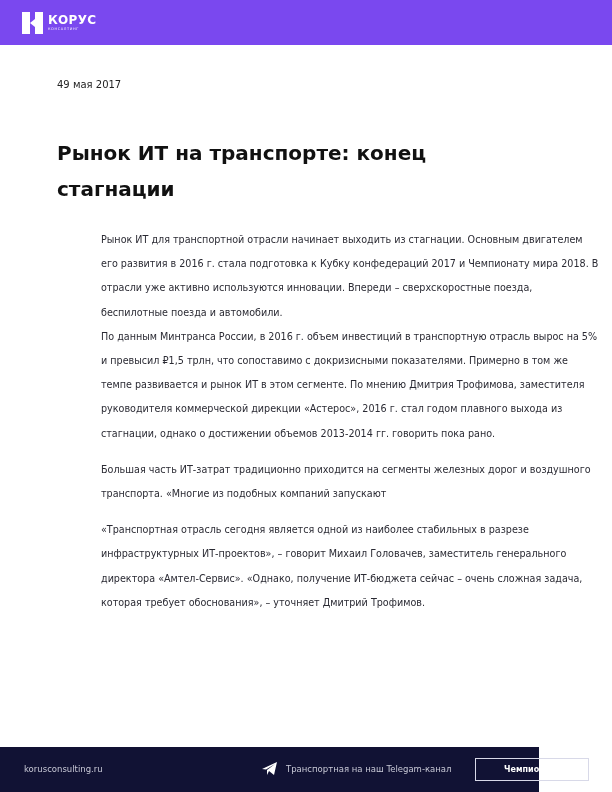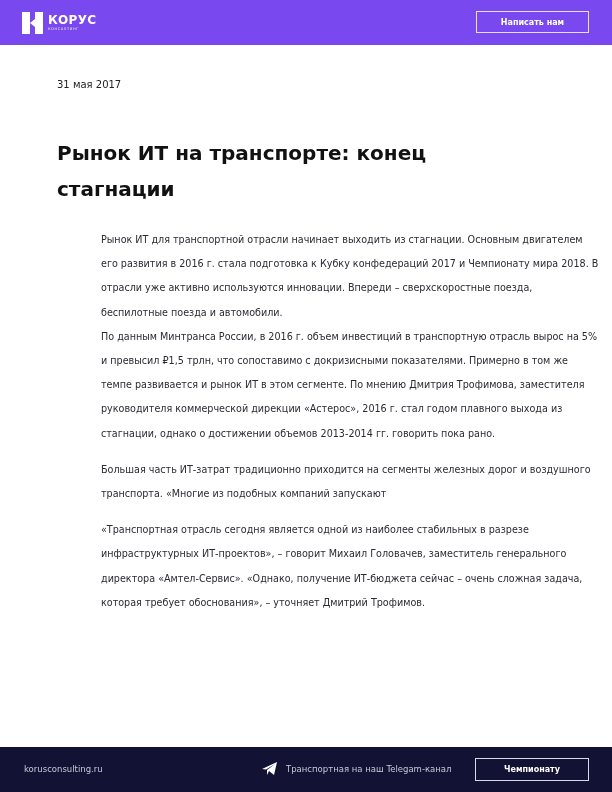--- a/index.html
+++ b/index.html
@@ -31,21 +31,21 @@
   .title {
     position: absolute; left: 57px; top: 123px; width: 440px;
     font-size: 20px; font-weight: bold; line-height: 36px; color: #111; margin-top: 12px;
   }
 
   .body { position: absolute; left: 57px; top: 228px; width: 500px; font-size: 9.6px; line-height: 24.2px; color: #2a2a33; margin-left: 44px; }
   .body p { margin: 0; }
   .body p.gap { margin-top: 12px; }
 
   .footer {
-    position: absolute; left: 0; top: 747px; width: 612px; height: 45px;
+    position: absolute; left: 0; top: 747px; width: 539px; height: 45px;
     background: #111234;
   }
   .site-link { position: absolute; left: 24px; top: 17px; color: #c8c9d6; font-size: 8.5px; }
   .tg-icon { position: absolute; left: 262px; top: 15px; width: 16px; height: 14px; }
   .tg-text { position: absolute; left: 286px; top: 17px; color: #c8c9d6; font-size: 8.5px; }
   .btn-sub {
     position: absolute; left: 475px; top: 11px; width: 114px; height: 23px;
     border: 1px solid #d8d9e8; background: transparent; color: #fff;
     font-family: "DejaVu Sans", sans-serif; font-size: 8px; font-weight: bold;
     display: flex; align-items: center; justify-content: center;
@@ -59,24 +59,23 @@
     <div class="logo-mark">
       <div class="l"></div>
         <div class="n"></div>
         <div class="r"></div>
     </div>
     <div class="logo-text">
       <span class="logo-name">КОРУС</span>
       <span class="logo-sub">КОНСАЛТИНГ</span>
     </div>
   </div>
-  <button class="btn-write">Написать нам</button>
 </div>
 
-<div class="date">31 мая 2017</div>
+<div class="date">49 мая 2017</div>
 <h1 class="title">Рынок ИТ на транспорте: конец стагнации</h1>
 
 <div class="body">
   <p>Рынок ИТ для транспортной отрасли начинает выходить из стагнации. Основным двигателем его развития в 2016 г. стала подготовка к Кубку конфедераций 2017 и Чемпионату мира 2018. В отрасли уже активно используются инновации. Впереди – сверхскоростные поезда, беспилотные поезда и автомобили.</p>
   <p>По данным Минтранса России, в 2016 г. объем инвестиций в транспортную отрасль вырос на 5% и превысил ₽1,5 трлн, что сопоставимо с докризисными показателями. Примерно в том же темпе развивается и рынок ИТ в этом сегменте. По мнению Дмитрия Трофимова, заместителя руководителя коммерческой дирекции «Астерос», 2016 г. стал годом плавного выхода из стагнации, однако о достижении объемов 2013-2014 гг. говорить пока рано.</p>
   <p class="gap">Большая часть ИТ-затрат традиционно приходится на сегменты железных дорог и воздушного транспорта. «Многие из подобных компаний запускают</p>
   <p class="gap">«Транспортная отрасль сегодня является одной из наиболее стабильных в разрезе инфраструктурных ИТ-проектов», – говорит Михаил Головачев, заместитель генерального директора «Амтел-Сервис». «Однако, получение ИТ-бюджета сейчас – очень сложная задача, которая требует обоснования», – уточняет Дмитрий Трофимов.</p>
 </div>
 
 <div class="footer">

